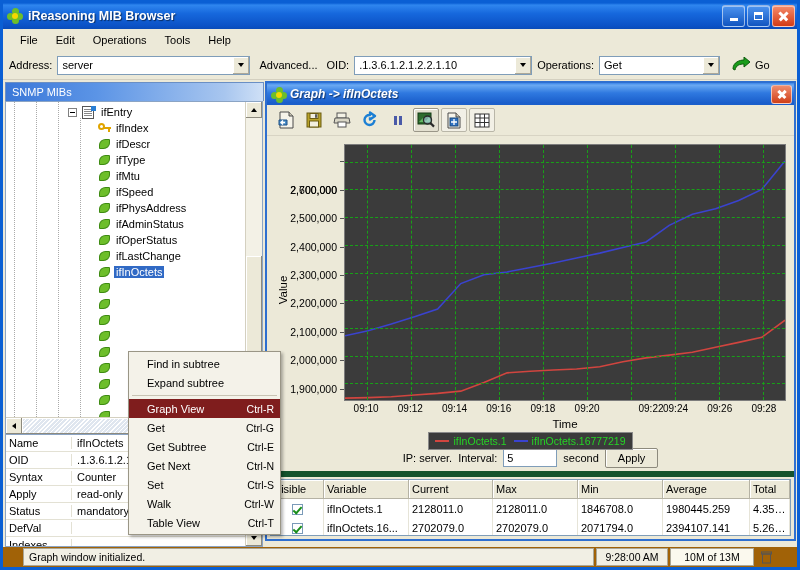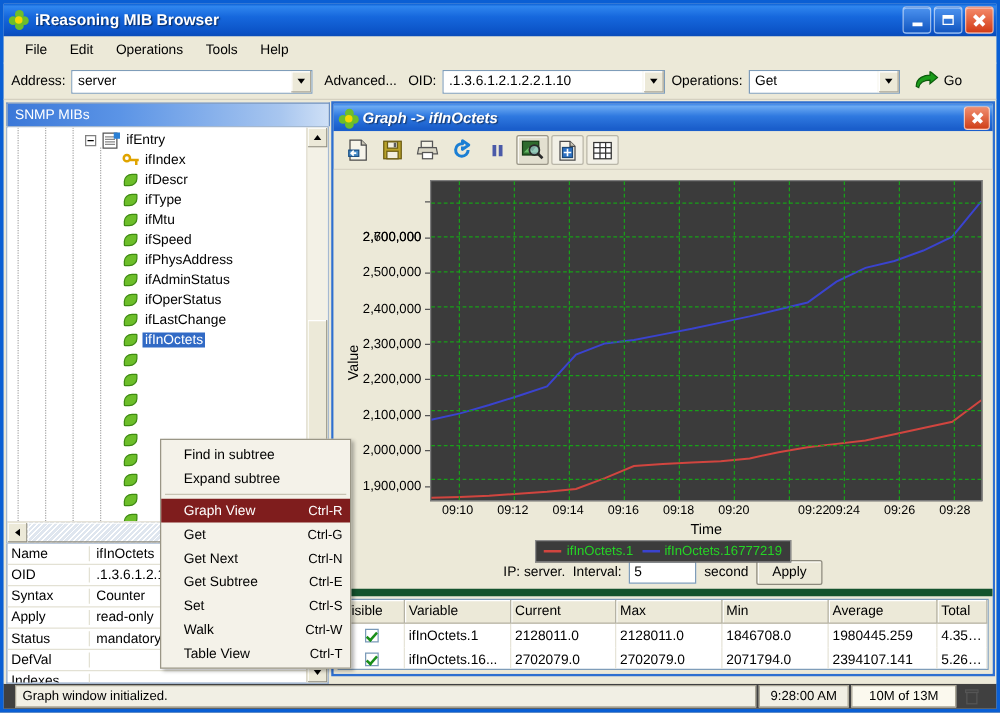--- a/index.html
+++ b/index.html
@@ -314,22 +314,22 @@
     height:19px;display:flex;align-items:center;padding:0 6px 0 18px;
     color:#000;white-space:nowrap;
   }
   .ctxitem.hl{background:#7f1d1d;color:#fff;}
   .ctxitem .ctxlabel{flex:1 1 auto;}
   .ctxitem .ctxkey{flex:0 0 auto;padding-left:10px;font-size:10.5px;}
   .ctxsep{height:1px;background:#c8c4b4;margin:3px 3px;}
 
   
   #statusbar{
-    height:20px;flex:0 0 20px;background:#404040;display:flex;align-items:stretch;
-    padding:1px 9px;gap:2px;box-sizing:border-box;
+    height:20px;flex:0 0 20px;background:#a16207;display:flex;align-items:stretch;
+    padding:1px 20px;gap:2px;box-sizing:border-box;
   }
   .sbcell{
     border:1px solid #aaa696;background:#f1efe4;
     display:flex;align-items:center;padding:0 5px;font-size:10.5px;
     box-sizing:border-box;
   }
   #sb-msg{flex:1 1 auto;}
   #sb-time{flex:0 0 72px;justify-content:center;}
   #sb-mem{flex:0 0 84px;justify-content:center;background:#fbf9ee;}
   #sb-trash{flex:0 0 20px;justify-content:center;border:none;background:transparent;}
@@ -800,26 +800,26 @@
       <div class="ctxsep"></div>
       <div class="ctxitem hl">
         <span class="ctxlabel">Graph View</span>
         <span class="ctxkey">Ctrl-R</span>
       </div>
       <div class="ctxitem">
         <span class="ctxlabel">Get</span>
         <span class="ctxkey">Ctrl-G</span>
       </div>
       <div class="ctxitem">
+        <span class="ctxlabel">Get Subtree</span>
+        <span class="ctxkey">Ctrl-E</span>
+      </div>
+      <div class="ctxitem">
         <span class="ctxlabel">Get Next</span>
         <span class="ctxkey">Ctrl-N</span>
-      </div>
-      <div class="ctxitem">
-        <span class="ctxlabel">Get Subtree</span>
-        <span class="ctxkey">Ctrl-E</span>
       </div>
       <div class="ctxitem">
         <span class="ctxlabel">Set</span>
         <span class="ctxkey">Ctrl-S</span>
       </div>
       <div class="ctxitem">
         <span class="ctxlabel">Walk</span>
         <span class="ctxkey">Ctrl-W</span>
       </div>
       <div class="ctxitem">

